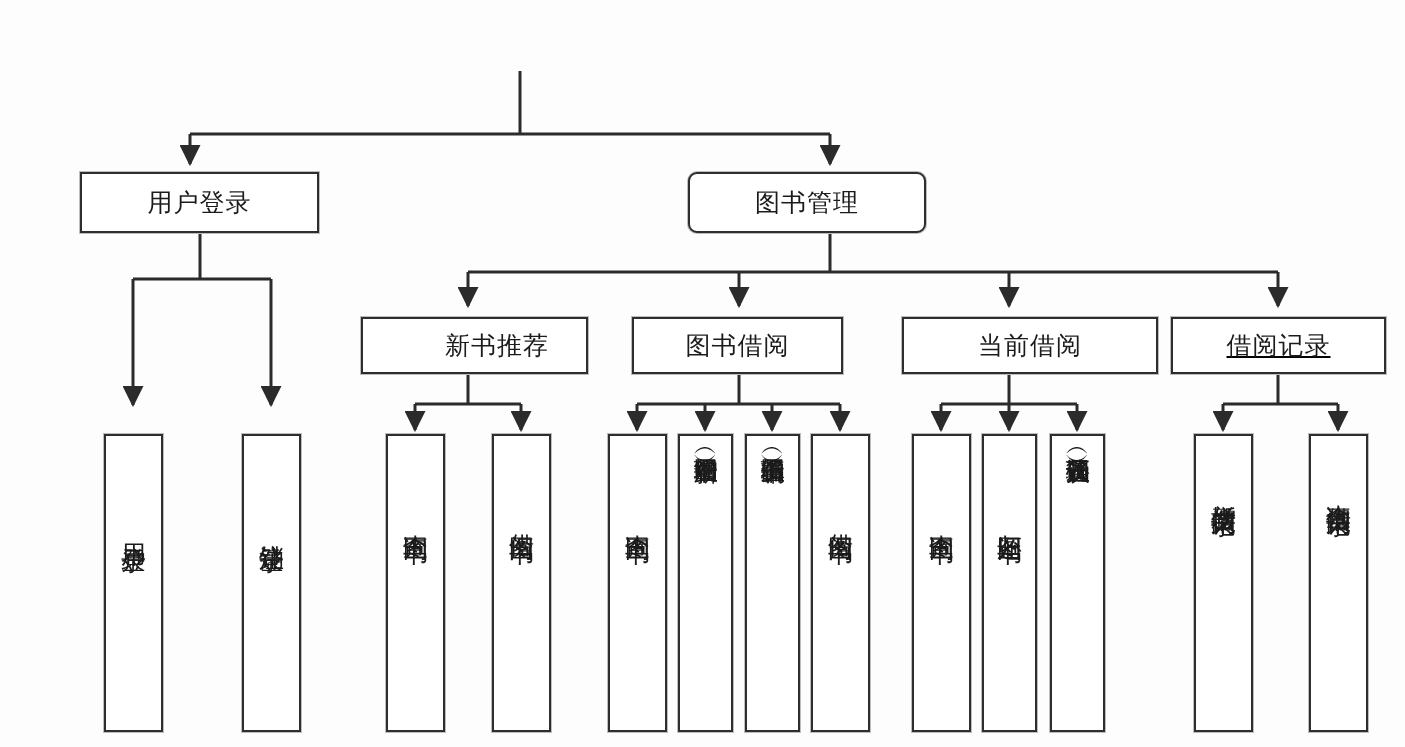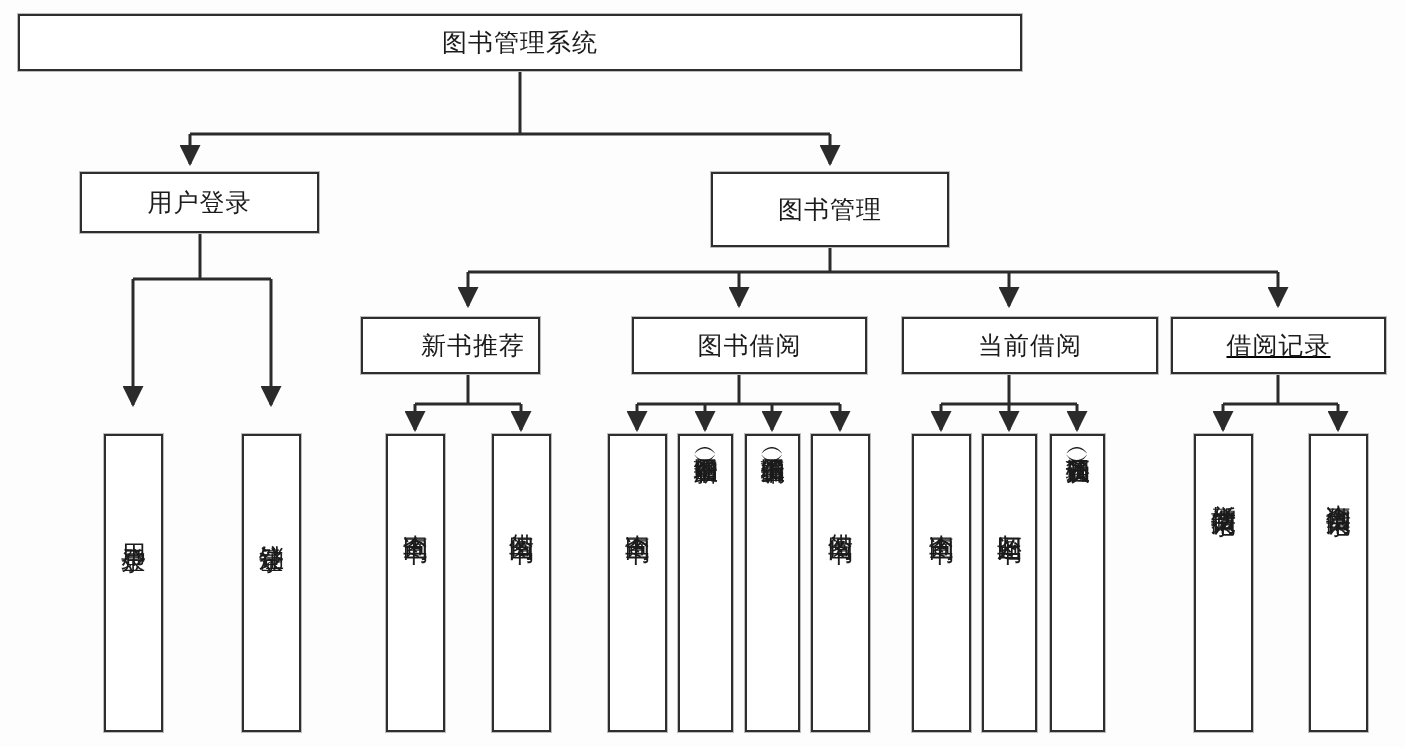--- a/index.html
+++ b/index.html
@@ -129,37 +129,34 @@
       <path d="M 1009 404 L 1009 430" marker-end="url(#arrow)"></path>
       <path d="M 1077 404 L 1077 430" marker-end="url(#arrow)"></path>
 
       <path d="M 1278 374 L 1278 404"></path>
       <path d="M 1223 404 L 1338 404"></path>
       <path d="M 1223 404 L 1223 430" marker-end="url(#arrow)"></path>
       <path d="M 1338 404 L 1338 430" marker-end="url(#arrow)"></path>
     </g>
   </svg>
 
-  <div class="node h" id="node-root" style="left:18px; top:14px; width:1004px; height:57px;">
-    <span class="label">图书管理系统</span>
-  </div>
 
   <div class="node h" style="left:80px; top:172px; width:239px; height:61px;">
     <span class="label">用户登录</span>
   </div>
 
-  <div class="node h" style="left:711px; top:172px; width:238px; height:75px;">
+  <div class="node h" style="left:688px; top:172px; width:238px; height:61px;border-radius:9px;">
     <span class="label">图书管理</span>
   </div>
 
-  <div class="node h" style="left:361px; top:317px; width:179px; height:57px;padding-left:45px;">
+  <div class="node h" style="left:361px; top:317px; width:227px; height:57px;padding-left:45px;">
     <span class="label">新书推荐</span>
   </div>
 
-  <div class="node h" style="left:632px; top:317px; width:235px; height:57px;">
+  <div class="node h" style="left:632px; top:317px; width:211px; height:57px;">
     <span class="label">图书借阅</span>
   </div>
 
   <div class="node h" style="left:902px; top:317px; width:256px; height:57px;">
     <span class="label">当前借阅</span>
   </div>
 
   <div class="node h" style="left:1171px; top:317px; width:215px; height:57px;text-decoration:underline;">
     <span class="label">借阅记录</span>
   </div>

